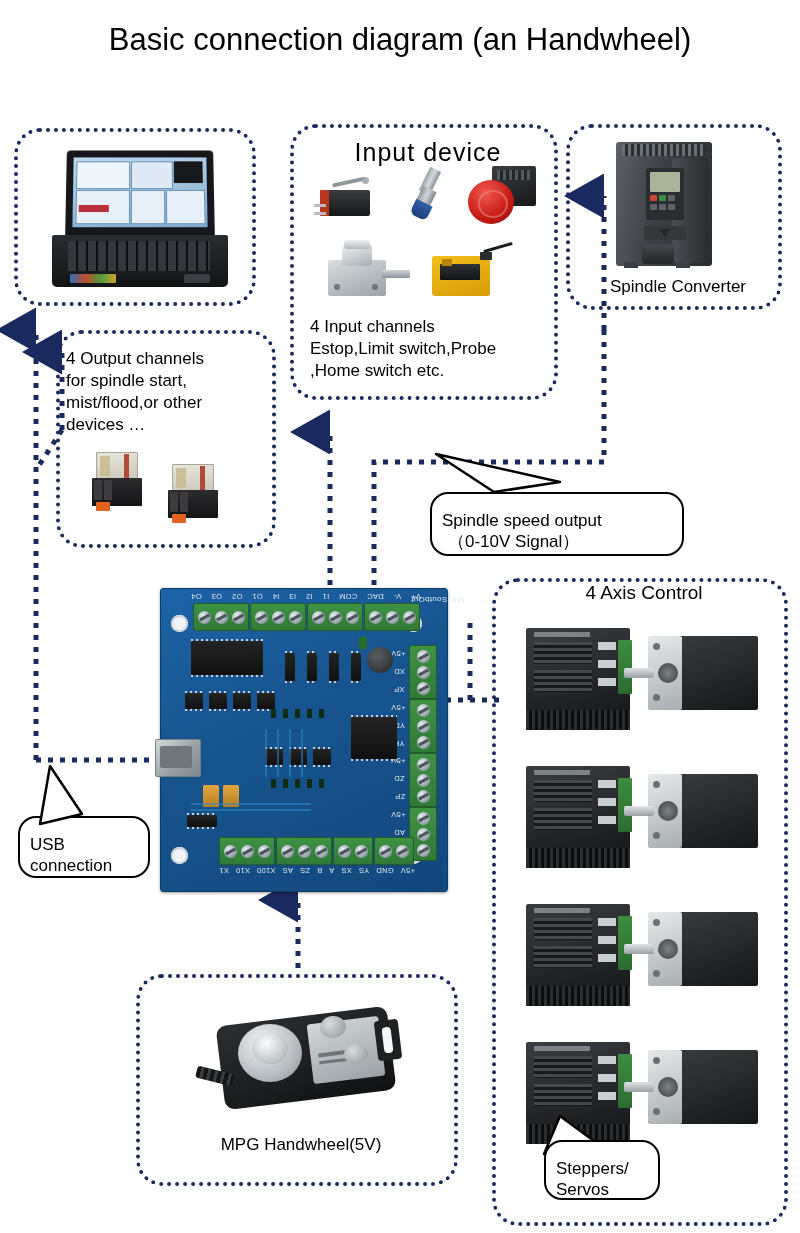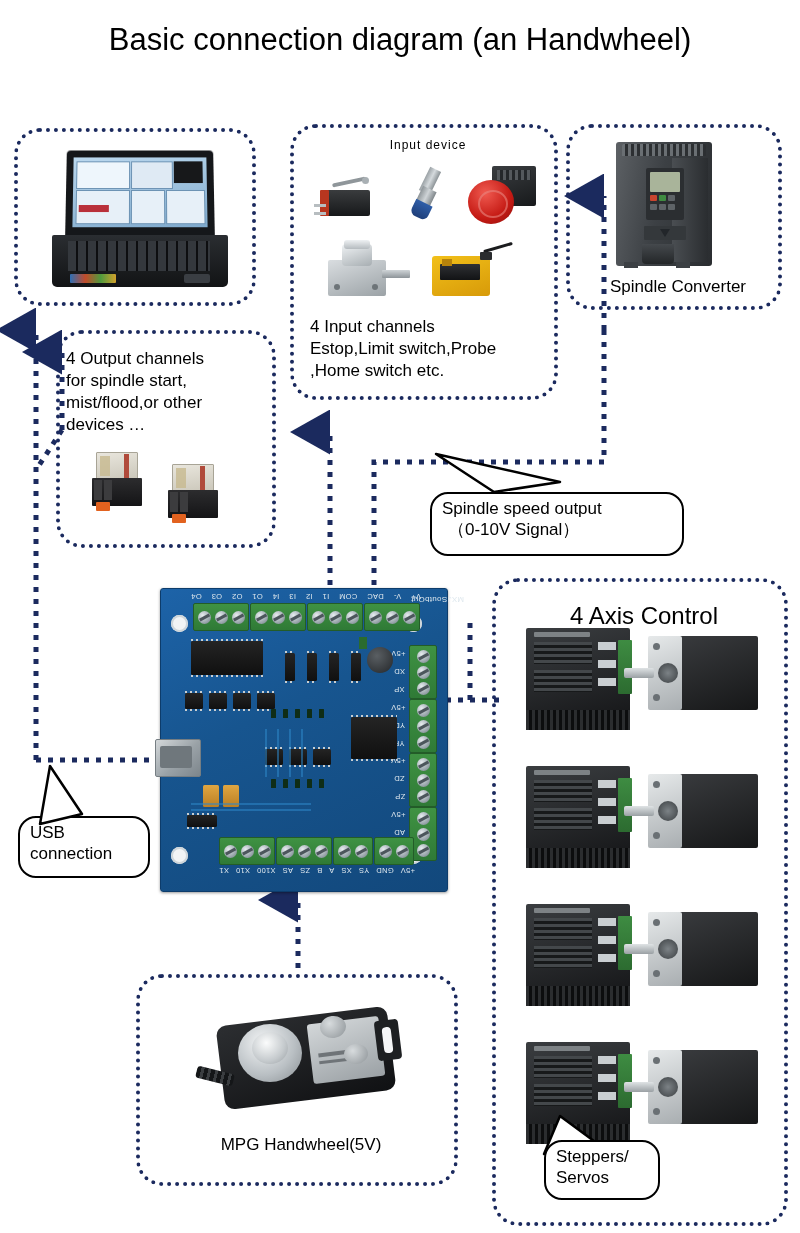--- a/index.html
+++ b/index.html
@@ -5,21 +5,21 @@
   html,body{margin:0;padding:0;background:#fff;}
   body{width:800px;height:1233px;position:relative;overflow:hidden;
        font-family:"Liberation Sans",sans-serif;color:#000;}
   .abs{position:absolute;}
   
   .dbox{position:absolute;border:4px dotted #1b2a5e;border-radius:26px;background:#fff;box-sizing:border-box;}
   .boxlabel{text-align:center;font-size:17px;line-height:1.25;color:#000;}
   .blk{font-size:17px;line-height:1.3;}
   
   .bubble{position:absolute;border:2.5px solid #000;border-radius:18px;background:#fff;
-          box-sizing:border-box;font-size:17px;line-height:1.25;padding:4px 10px;z-index:6;}
+          box-sizing:border-box;font-size:17px;line-height:1.25;padding:16px 10px;z-index:6;}
   svg.lay{position:absolute;left:0;top:0;width:800px;height:1233px;pointer-events:none;z-index:3;}
   
   #title{left:0;top:22px;width:800px;text-align:center;font-size:31px;}
   
   #pcb{left:160px;top:588px;width:286px;height:302px;background:
         linear-gradient(155deg,#1d63a8 0%,#17558f 40%,#12487c 100%);
         border:1px solid #0d3c6b;border-radius:3px;z-index:4;box-shadow:0 1px 3px rgba(0,0,0,.4);}
   .hole{position:absolute;width:17px;height:17px;border-radius:50%;background:#f2f4f5;
         box-shadow:inset 0 0 0 2px #cfd6da;}
   .term{position:absolute;background:linear-gradient(180deg,#3f9243,#2f7a36);border:1px solid #235c28;border-radius:2px;}
@@ -114,21 +114,21 @@
     </div>
   </div>
   <div class="abs lt-base" style="left:34px;top:103px;width:176px;height:52px;">
     <div class="abs lt-kb" style="left:16px;top:6px;width:142px;height:30px;"></div>
     <div class="abs" style="left:132px;top:39px;width:26px;height:9px;background:#3a3e43;border-radius:2px;"></div>
     <div class="abs" style="left:18px;top:39px;width:46px;height:9px;background:linear-gradient(90deg,#2f6fb5,#c24b2a,#4f9a3d,#d2a12c);border-radius:1px;"></div>
   </div>
 </div>
 
 <div class="dbox" style="left:290px;top:124px;width:268px;height:276px;">
-  <div class="abs" style="left:0;top:10px;width:268px;text-align:center;font-size:12px;letter-spacing:1px;">Input   device</div>
+  <div class="abs" style="left:0;top:10px;width:268px;text-align:center;font-size:25px;letter-spacing:1px;">Input   device</div>
 
   <div class="dev" style="left:20px;top:48px;width:66px;height:48px;">
     <div class="abs" style="left:10px;top:14px;width:46px;height:26px;background:linear-gradient(180deg,#3a3c3e,#16181a);border-radius:2px;"></div>
     <div class="abs" style="left:6px;top:14px;width:9px;height:26px;background:#b8361f;border-radius:1px;"></div>
     <div class="abs" style="left:18px;top:4px;width:34px;height:4px;background:#8f969a;transform:rotate(-12deg);border-radius:2px;"></div>
     <div class="abs" style="left:48px;top:1px;width:7px;height:7px;background:#a9b0b4;border-radius:50%;"></div>
     <div class="abs" style="left:0px;top:28px;width:12px;height:3px;background:#b7bdc0;"></div>
     <div class="abs" style="left:0px;top:36px;width:12px;height:3px;background:#b7bdc0;"></div>
   </div>
 
@@ -388,21 +388,21 @@
 
   <div class="trace" style="left:30px;top:214px;width:120px;height:1.5px;"></div>
   <div class="trace" style="left:30px;top:220px;width:120px;height:1.5px;"></div>
   <div class="trace" style="left:104px;top:140px;width:1.5px;height:48px;"></div>
   <div class="trace" style="left:116px;top:140px;width:1.5px;height:48px;"></div>
   <div class="trace" style="left:128px;top:140px;width:1.5px;height:48px;"></div>
   <div class="trace" style="left:140px;top:140px;width:1.5px;height:48px;"></div>
 </div>
 
 <div class="dbox" style="left:492px;top:578px;width:296px;height:648px;">
-  <div class="abs" style="left:0;top:20px;width:296px;text-align:center;font-size:24px;">4 Axis Control</div>
+  <div class="abs" style="left:0;top:0;width:296px;text-align:center;font-size:19px;">4 Axis Control</div>
 
   <div class="abs" style="left:24px;top:36px;width:252px;height:128px;">
     <div class="drv-body" style="left:6px;top:10px;width:104px;height:84px;">
       <div class="abs" style="left:8px;top:4px;width:56px;height:5px;background:#7d8285;border-radius:1px;"></div>
       <div class="abs" style="left:8px;top:14px;width:58px;height:22px;background:repeating-linear-gradient(180deg,#44484b 0 3px,#17191a 3px 6px);"></div>
       <div class="abs" style="left:8px;top:42px;width:58px;height:22px;background:repeating-linear-gradient(180deg,#44484b 0 3px,#17191a 3px 6px);"></div>
       <div class="abs" style="left:72px;top:14px;width:18px;height:8px;background:#c9ced1;"></div>
       <div class="abs" style="left:72px;top:32px;width:18px;height:8px;background:#c9ced1;"></div>
       <div class="abs" style="left:72px;top:50px;width:18px;height:8px;background:#c9ced1;"></div>
       <div class="drv-green" style="left:92px;top:12px;width:14px;height:54px;"></div>

